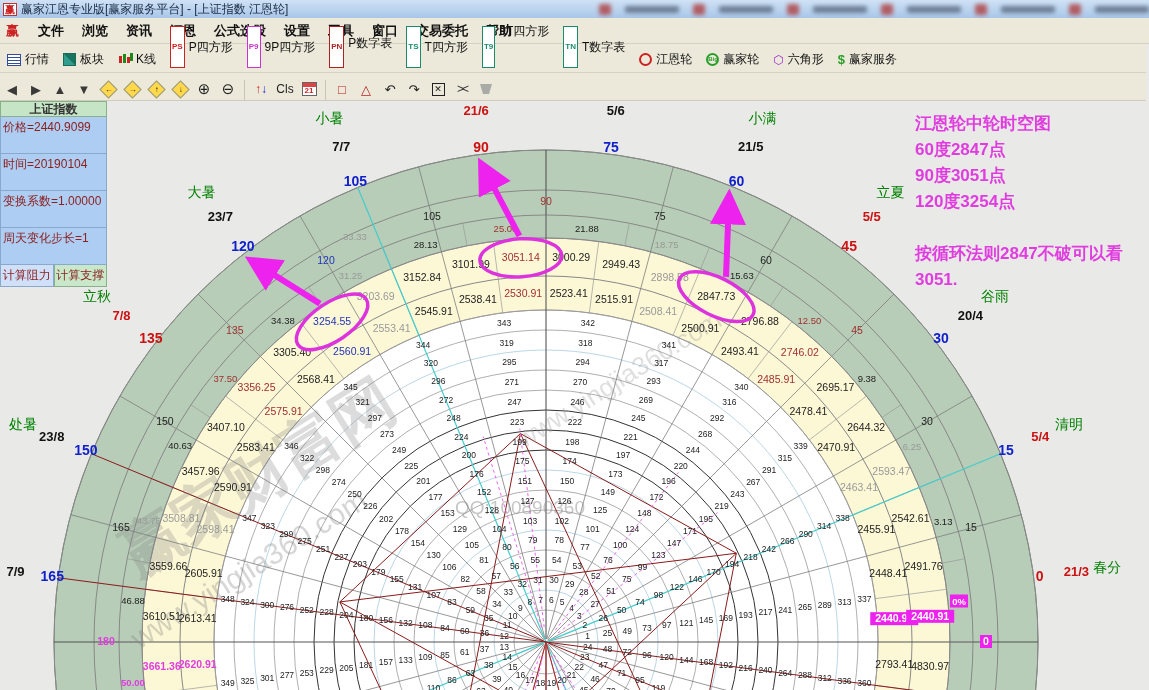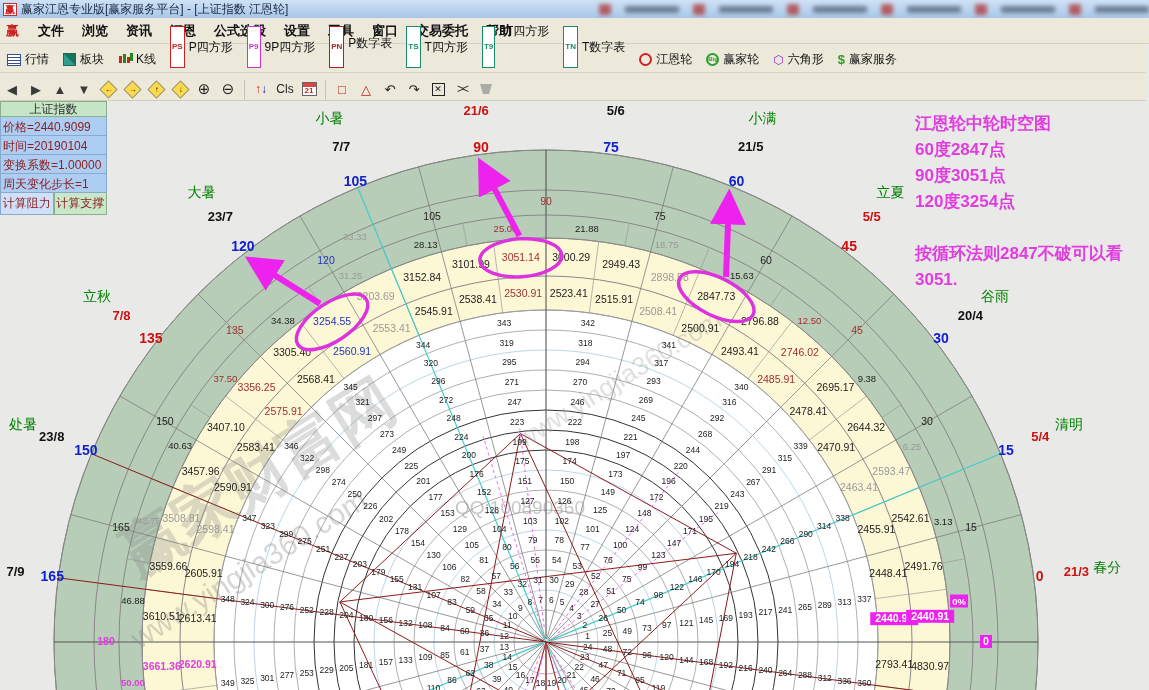--- a/index.html
+++ b/index.html
@@ -63,23 +63,23 @@
   .g-fit { font-size:12px; color:#333; letter-spacing:-2px; }
   .g-pin { width:12px; height:10px; background:#9a9a9a; clip-path:polygon(0 0,100% 0,75% 100%,25% 100%); opacity:.8; }
 
   
   #chart { position:absolute; left:0; top:101px; width:1149px; height:589px; background:#e9e9e7; }
   #wheel-svg { position:absolute; left:0; top:0; }
 
   
   #panel { position:absolute; left:0; top:0; width:107px; font-size:12px; z-index:5; }
   #panel .hdr { background:#c6e4c6; border:1px solid #8ab08a; color:#333; text-align:center;
-    padding:1px 0; font-weight:normal; height:16px; line-height:13px;}
+    padding:1px 0; font-weight:bold; height:16px; line-height:13px;}
   #panel .row { background:#aecdf2; border:1px solid #88a8cc; border-top:none; color:#8b2222;
-    padding:2px 1px 2px 2px; white-space:nowrap; overflow:hidden; height:19px; }
+    padding:2px 1px 2px 2px; white-space:nowrap; overflow:hidden; height:37px; }
   #panel .btns { display:flex; }
   #panel .pbtn { flex:1; text-align:center; padding:2px 0; color:#8b2222; border:1px solid #88a8cc; border-top:none; }
   #panel .pbtn.blue { background:#cfe0f8; }
   #panel .pbtn.green { background:#c9e8c9; border-color:#8ab08a;text-align:center; }
 
   
   #annotation { position:absolute; left:915px; top:10px; width:232px; z-index:4;
     color:#e03ce0; font-size:17px; line-height:26px; font-weight:bold; }
   #annotation div { white-space:nowrap; }
 </style>

